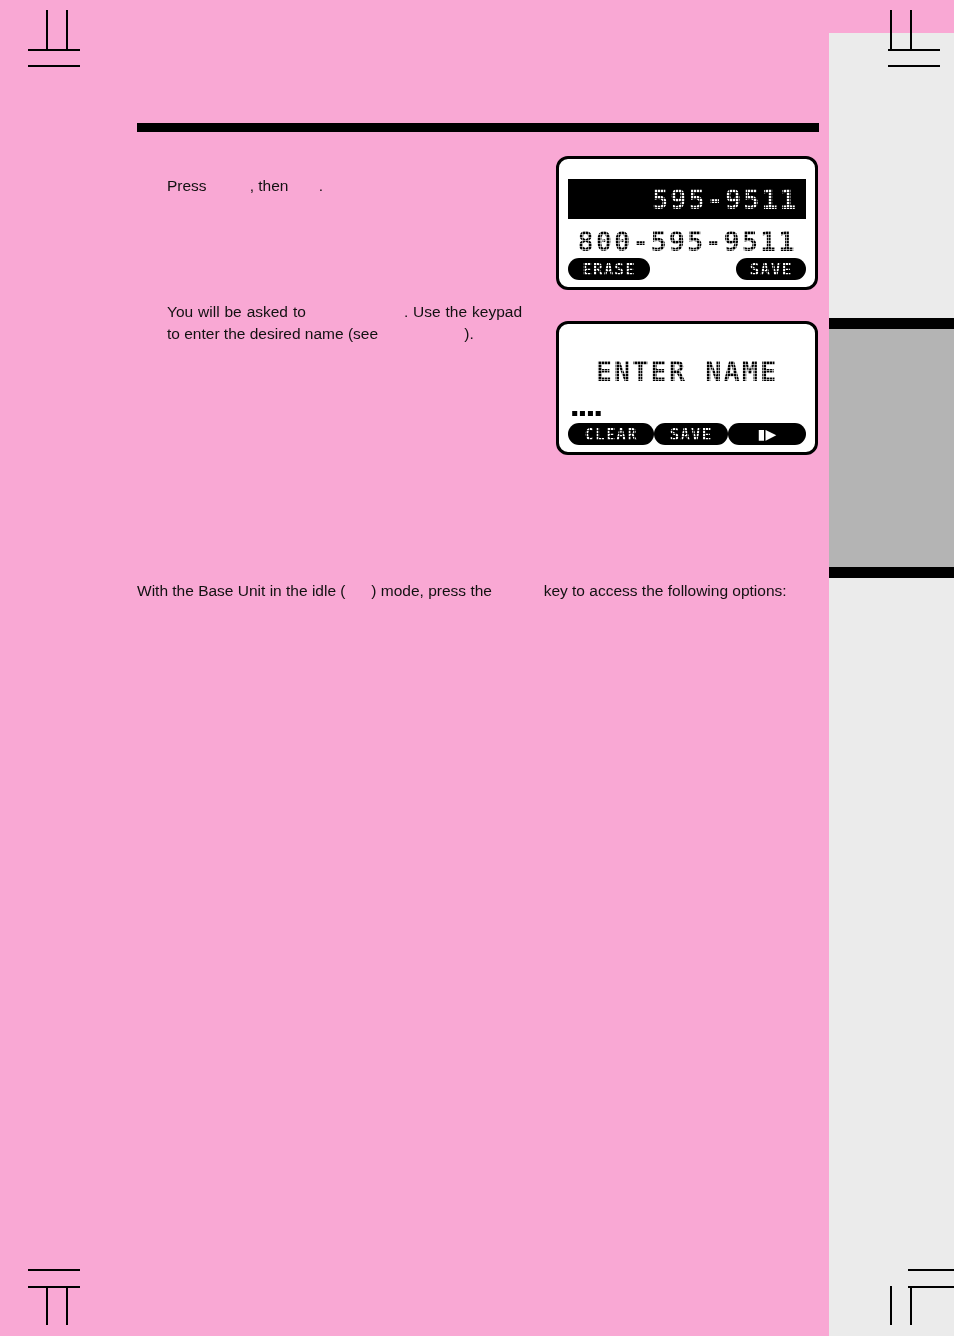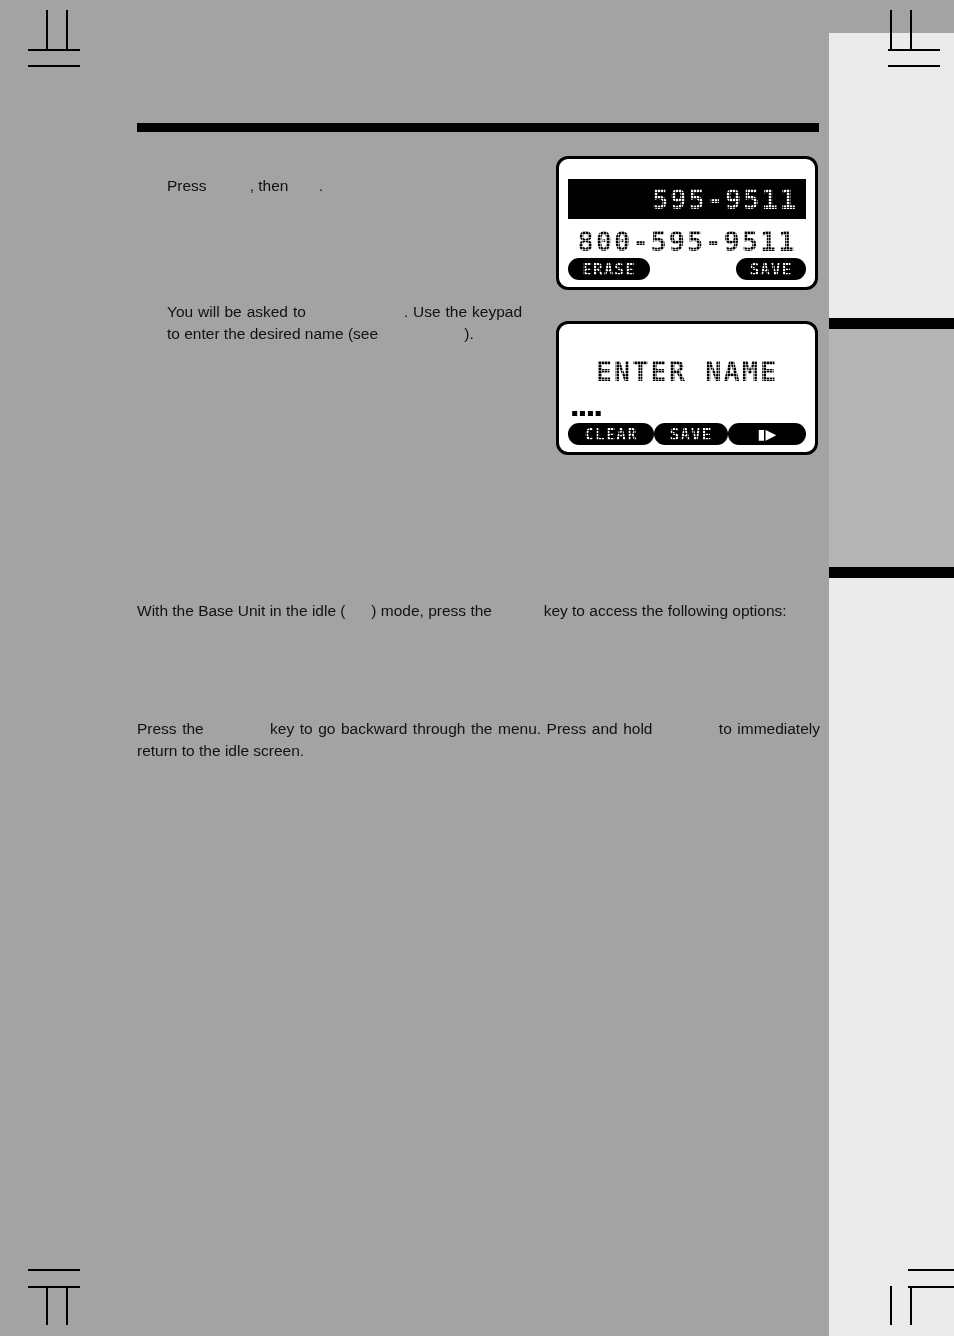--- a/index.html
+++ b/index.html
@@ -9,21 +9,21 @@
     background: #ffffff;
   }
   body {
     font-family: "Liberation Sans", sans-serif;
     color: #000000;
   }
   #page {
     position: relative;
     width: 954px;
     height: 1336px;
-    background: #a3a3a3;
+    background: #f9a8d4;
     overflow: hidden;
   }
 
   
   .margin-strip {
     position: absolute;
     left: 829px;
     top: 33px;
     width: 125px;
     height: 1303px;
@@ -76,21 +76,21 @@
   .para.just > span { display: inline; margin-top: 17px; }
   
   .gap {
     display: inline-block;
     white-space: pre;
   }
 
   .p-press-1  { left: 167px; top: 175px;  width: 360px; }
   .p-asked    { left: 167px; top: 301px;  width: 355px; }
   .p-press-2  { left: 167px; top: 423px;  width: 355px; }
-  .p-idle     { left: 137px; top: 600px;  width: 683px; }
+  .p-idle     { left: 137px; top: 580px;  width: 683px; }
   .p-backward { left: 137px; top: 718px;  width: 683px; }
 
   
   .lcd {
     position: absolute;
     box-sizing: border-box;
     background: #ffffff;
     border: 3px solid #000000;
     border-radius: 12px;
   }
@@ -271,23 +271,20 @@
   <div class="para p-asked just">
     <span>You  will  be  asked  to</span><span class="gap">                    </span><span>.  Use  the</span>
     <span>keypad to enter the desired name (see</span><span class="gap">                    </span><span>).</span>
   </div>
 
 
   <div class="para p-idle just">
     <span>With  the  Base  Unit  in  the  idle  (</span><span class="gap">      </span><span>)  mode,  press  the</span><span class="gap">            </span><span>key  to  access  the  following options:</span>
   </div>
 
-  <div class="para p-backward just">
-    <span>Press the</span><span class="gap">            </span><span>key to go backward through the menu. Press and hold</span><span class="gap">            </span><span>to immediately return to the idle screen.</span>
-  </div>
 
   <div class="lcd lcd-1">
     <div class="lcd-inner">
       <div class="lcd-row-invert">
         <span class="dm-grid on-black"><span class="dm inv big">595-9511</span></span>
       </div>
       <div class="lcd-row-plain">
         <span class="dm-grid"><span class="dm big">800-595-9511</span></span>
       </div>
       <div class="softkeys two">

